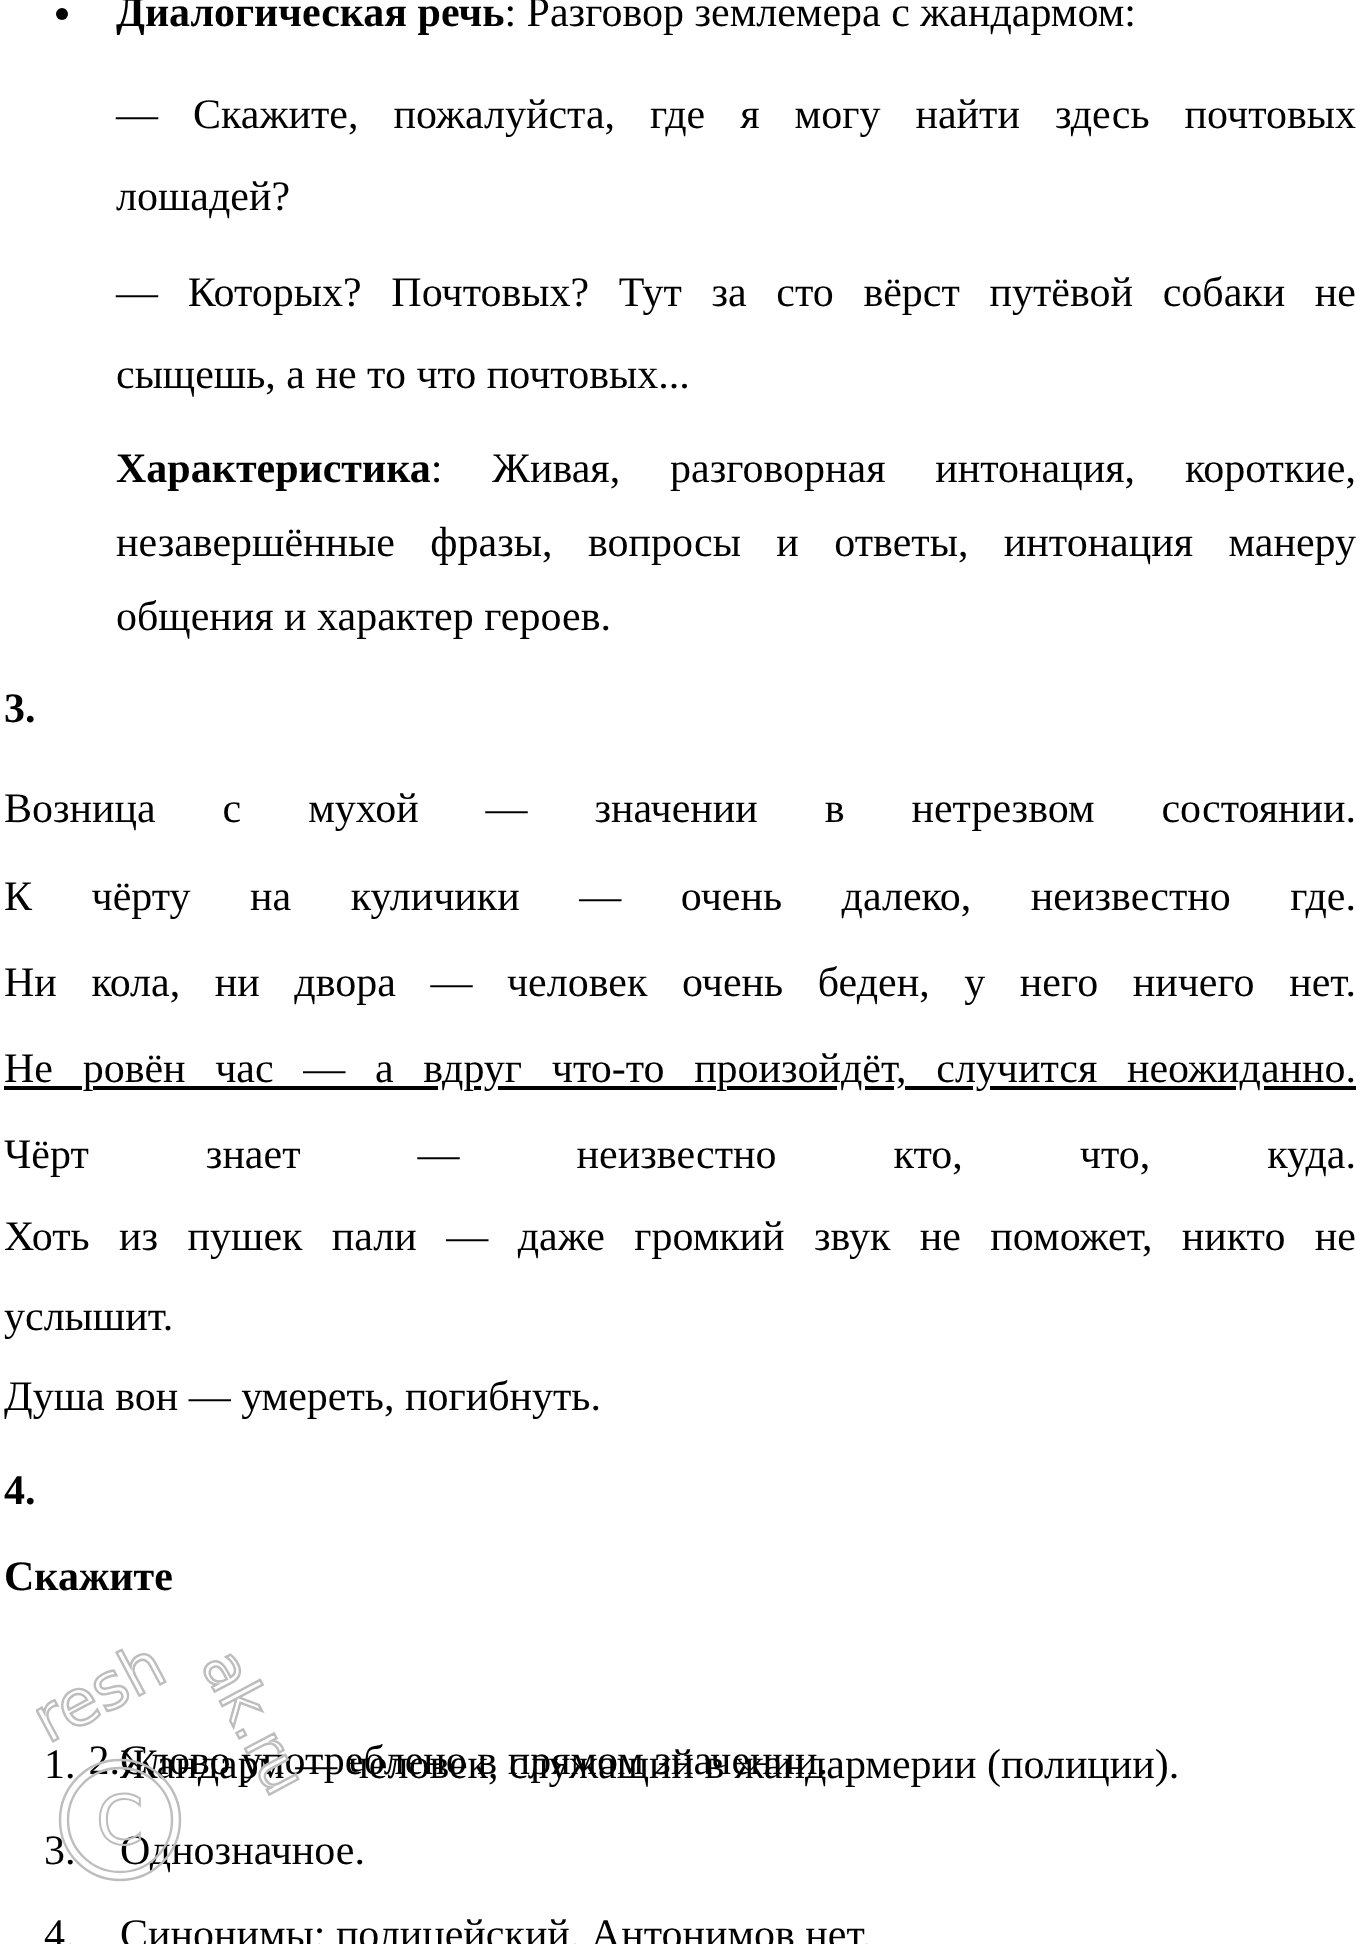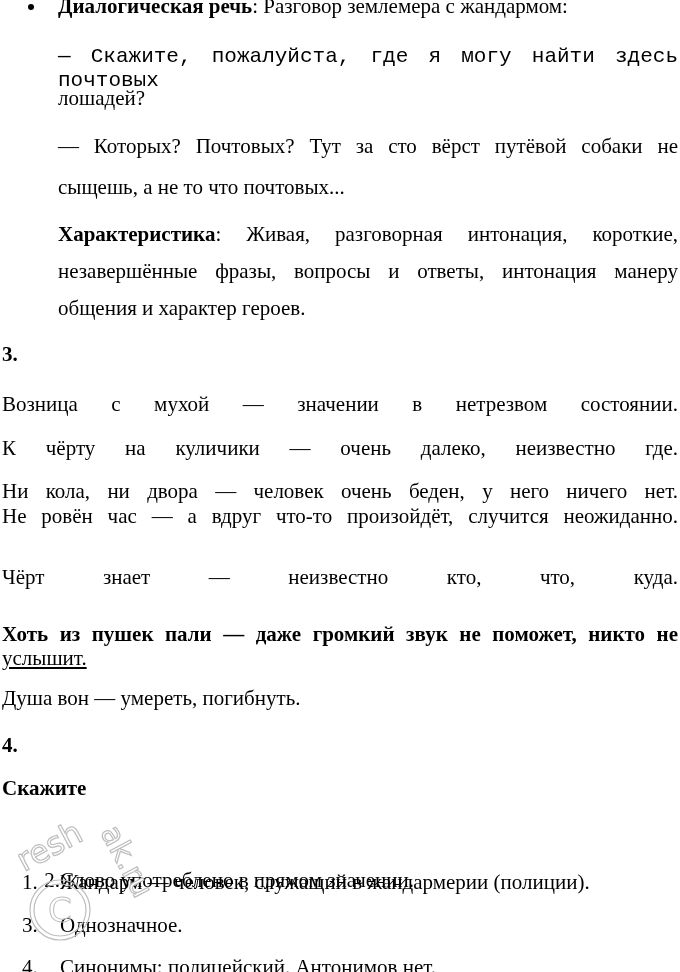--- a/index.html
+++ b/index.html
@@ -50,41 +50,41 @@
     }
   </style>
 </head>
 <body>
 
 <div class="line" style="left:58px; top:-6px; width:620px;">
   <span class="bullet" style="left:-30px; top:10px;"></span>
   <span class="bold">Диалогическая речь</span><span>: Разговор землемера с жандармом:</span>
 </div>
 
-<div class="line justify" style="left:58px; top:45px; width:620px;font-family:Liberation Mono, monospace;">— Скажите, пожалуйста, где я могу найти здесь почтовых</div>
+<div class="line justify" style="left:58px; top:45px; width:620px;">— Скажите, пожалуйста, где я могу найти здесь почтовых</div>
 <div class="line" style="left:58px; top:86px;text-align:center;">лошадей?</div>
 
 <div class="line justify" style="left:58px; top:134px; width:620px;">— Которых? Почтовых? Тут за сто вёрст путёвой собаки не</div>
 <div class="line" style="left:58px; top:175px;text-align:center;">сыщешь, а не то что почтовых...</div>
 
 <div class="line justify" style="left:58px; top:222px; width:620px;">
   <span class="bold">Характеристика</span><span>: Живая, разговорная интонация, короткие,</span>
 </div>
 <div class="line justify" style="left:58px; top:259px; width:620px;">незавершённые фразы, вопросы и ответы, интонация манеру</div>
 <div class="line" style="left:58px; top:296px;">общения и характер героев.</div>
 
 <div class="line bold" style="left:2px; top:342px;">3.</div>
 
 <div class="line justify" style="left:2px; top:392px; width:676px;">Возница с мухой — значении в нетрезвом состоянии.</div>
 <div class="line justify" style="left:2px; top:436px; width:676px;">К чёрту на куличики — очень далеко, неизвестно где.</div>
 <div class="line justify" style="left:2px; top:479px; width:676px;">Ни кола, ни двора — человек очень беден, у него ничего нет.</div>
-<div class="line justify" style="left:2px; top:504px; width:676px;">Не ровён час — а вдруг что-то произойдёт, случится неожиданно.</div>
+<div class="line justify" style="left:2px; top:522px; width:676px;text-decoration:underline;">Не ровён час — а вдруг что-то произойдёт, случится неожиданно.</div>
 <div class="line justify" style="left:2px; top:565px; width:676px;">Чёрт знает — неизвестно кто, что, куда.</div>
-<div class="line justify" style="left:2px; top:622px; width:676px;font-weight:bold;">Хоть из пушек пали — даже громкий звук не поможет, никто не</div>
-<div class="line" style="left:2px; top:646px;text-decoration:underline;">услышит.</div>
+<div class="line justify" style="left:2px; top:606px; width:676px;">Хоть из пушек пали — даже громкий звук не поможет, никто не</div>
+<div class="line" style="left:2px; top:646px;">услышит.</div>
 <div class="line" style="left:2px; top:686px;">Душа вон — умереть, погибнуть.</div>
 
 <div class="line bold" style="left:2px; top:733px;">4.</div>
 <div class="line bold" style="left:2px; top:776px;">Скажите</div>
 
 <div class="line" style="left:22px; top:870px;">
   <span class="num">1.</span><span>Жандарм — человек, служащий в жандармерии (полиции).</span>
 </div>
 <div class="line" style="left:22px; top:868px;text-align:right;">
   <span class="num">2.</span><span>Слово употреблено в прямом значении.</span>

